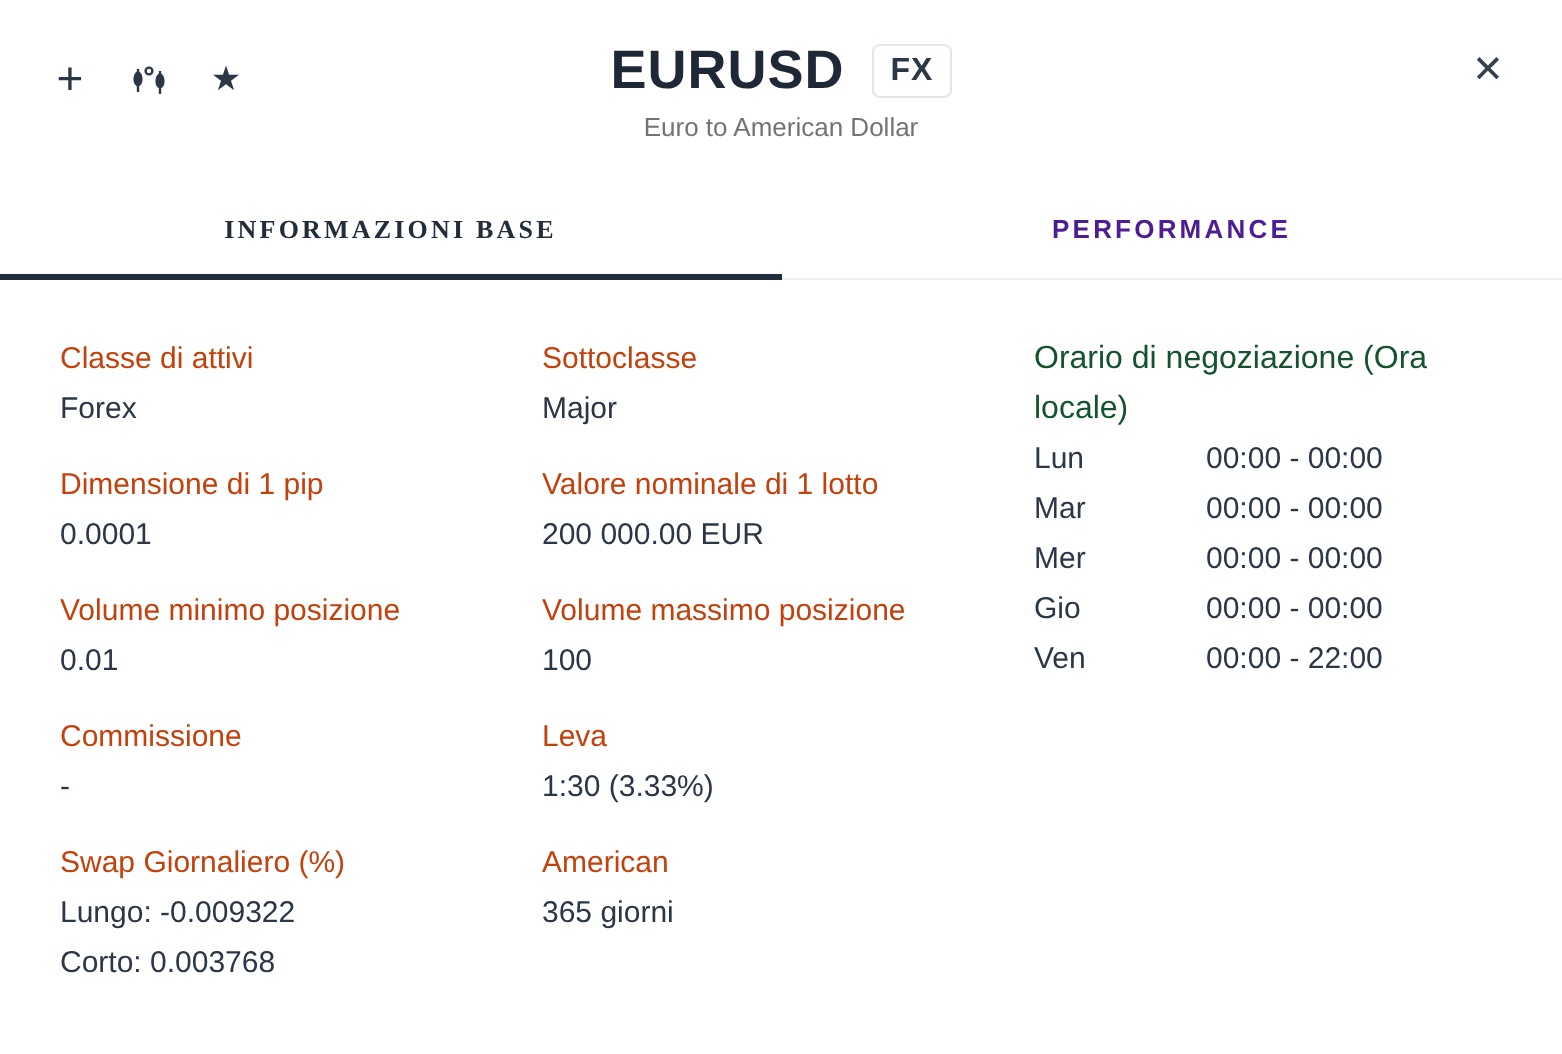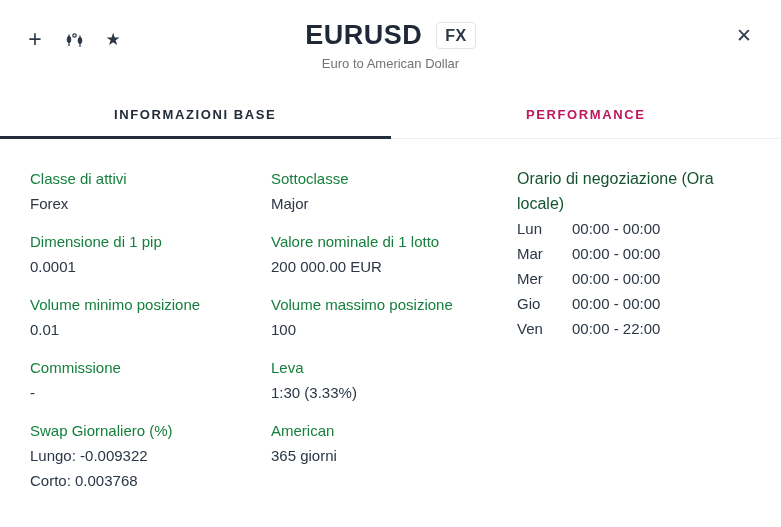--- a/index.html
+++ b/index.html
@@ -45,36 +45,36 @@
   .tabs { display: flex; margin-top: 26px; position: relative; }
   .tabs::after {
     content: ""; position: absolute; left: 0; right: 0; bottom: 0;
     height: 1px; background: #edeff2;
   }
   .tab {
     width: 50%; text-align: center; cursor: pointer;
     font-size: 13px; font-weight: 700; letter-spacing: 1.6px;
     padding: 10px 0 14px; position: relative; z-index: 1;
   }
-  .tab.active { color: #222c3a; border-bottom: 3px solid #222c3a; }
-  .tab.inactive { color: #be185d; border-bottom: 3px solid transparent; }
+  .tab.active { color: #222c3a; border-bottom: 3px solid #222c3a; font-family: Liberation Serif, serif; }
+  .tab.inactive { color: #4c1d95; border-bottom: 3px solid transparent; }
 
   
   .content {
     display: grid;
     grid-template-columns: 241px 246px 1fr;
     padding: 27px 0 0 30px;
   }
   .field { margin-bottom: 13px; }
-  .field-label { font-size: 15px; line-height: 25px; color: #15803d; }
+  .field-label { font-size: 15px; line-height: 25px; color: #c2410c; }
   .field-value { font-size: 15px; line-height: 25px; color: #2b3646; }
 
   .schedule-label { font-size: 16px; line-height: 25px; color: #14532d; max-width: 218px; }
   .schedule-rows { }
-  .schedule-row { display: flex; font-size: 15px; line-height: 25px; color: #2b3646; }
+  .schedule-row { display: flex; font-size: 15px; line-height: 25px; color: #2b3646; gap: 31px; }
   .schedule-day { width: 55px; }
   .schedule-hours { }
 
   svg { display: block; }
 </style>
 </head>
 <body>
 
 <div class="dialog">
 

